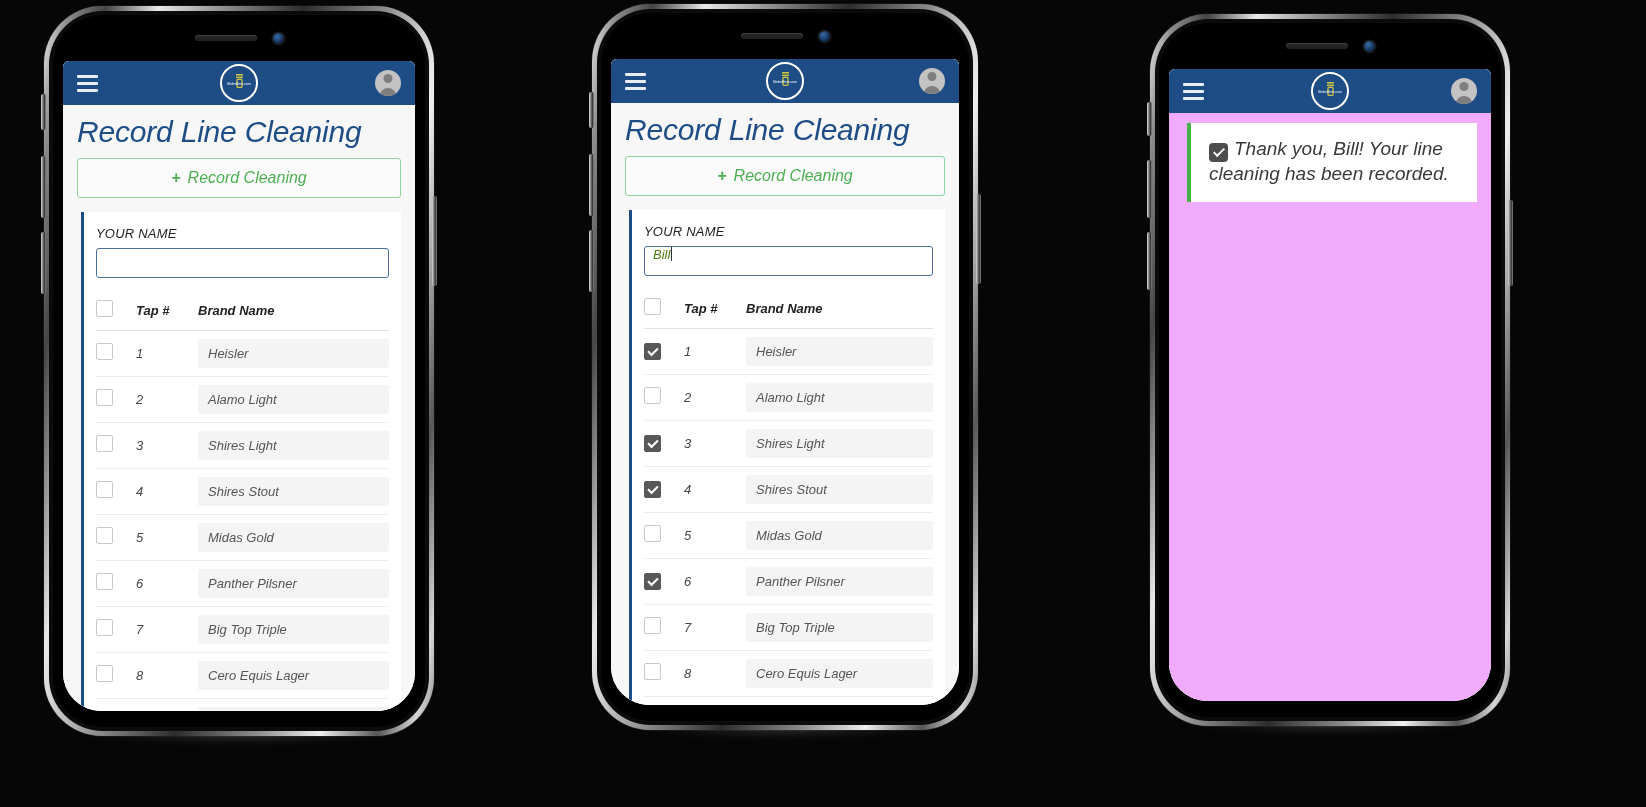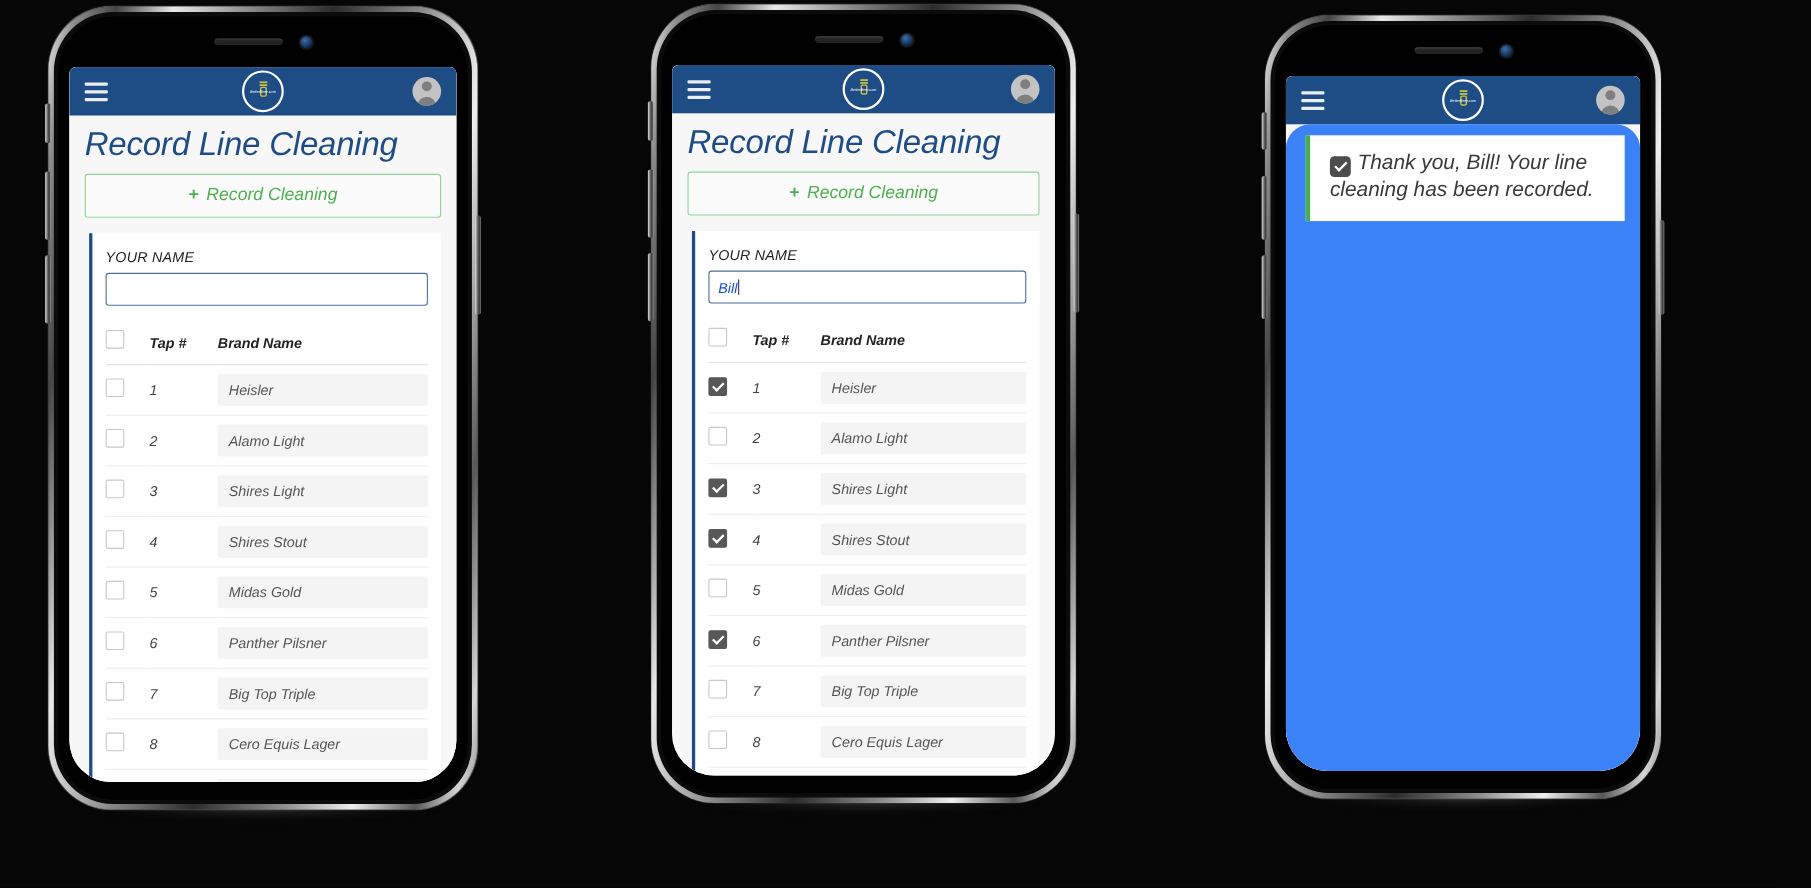--- a/index.html
+++ b/index.html
@@ -137,23 +137,23 @@
     border-left: 3px solid #1e4d86;
     padding: 14px 12px 0 12px;
     position: relative;
   }
   .field-label { color: #222; letter-spacing: 0.2px; }
   .name-input {
     width: 100%;
     border: 1px solid #4b6f9c;
     border-radius: 3px;
     background: #fff;
-    color: #1d4ed8;
+    color: #4d7c0f;
     outline: none;
-    display: flex; align-items: center;
+    display: flex; align-items: flex-start;
   }
   .caret { display:inline-block; width:1px; background:#333; margin-left:1px; animation: none; }
 
   table.taps { width: 100%; border-collapse: collapse; }
   table.taps th, table.taps td { text-align: left; padding: 0; }
   .thead-row th { border-bottom: 1px solid #e2e2e2; color: #222; font-weight: bold; }
   .tap-row td { border-bottom: 1px solid #ededed; }
   .cell-chk { width: 40px; }
   .cell-num { width: 62px; color: #444; }
   .brand-pill {
@@ -492,21 +492,21 @@
                 <rect x="12" y="8.6" width="7" height="1.6" fill="#c9c341"></rect>
                 <rect x="13" y="11.4" width="5" height="8" rx="1" fill="none" stroke="#c9c341" stroke-width="1.3"></rect>
                 <text x="15" y="16.6" font-size="3.4" fill="#ffffff" text-anchor="middle" font-family="Liberation Sans, sans-serif">BetterBeer.com</text>
               </svg>
             </div>
             <div class="avatar">
               <span class="head"></span>
                 <span class="body"></span>
             </div>
           </div>
-          <div class="content" style="background:#3b82f6;border-radius:22px;">
+          <div class="content" style="background:#f0abfc;">
             <div class="alert" style="font-size:19px;">
               <span class="tick" style="width:19px;height:19px;"></span><span>Thank you, Bill! Your line cleaning has been recorded.</span>
             </div>
           </div>
         </div>
       </div>
     </div>
   </div>
 
 </div>

